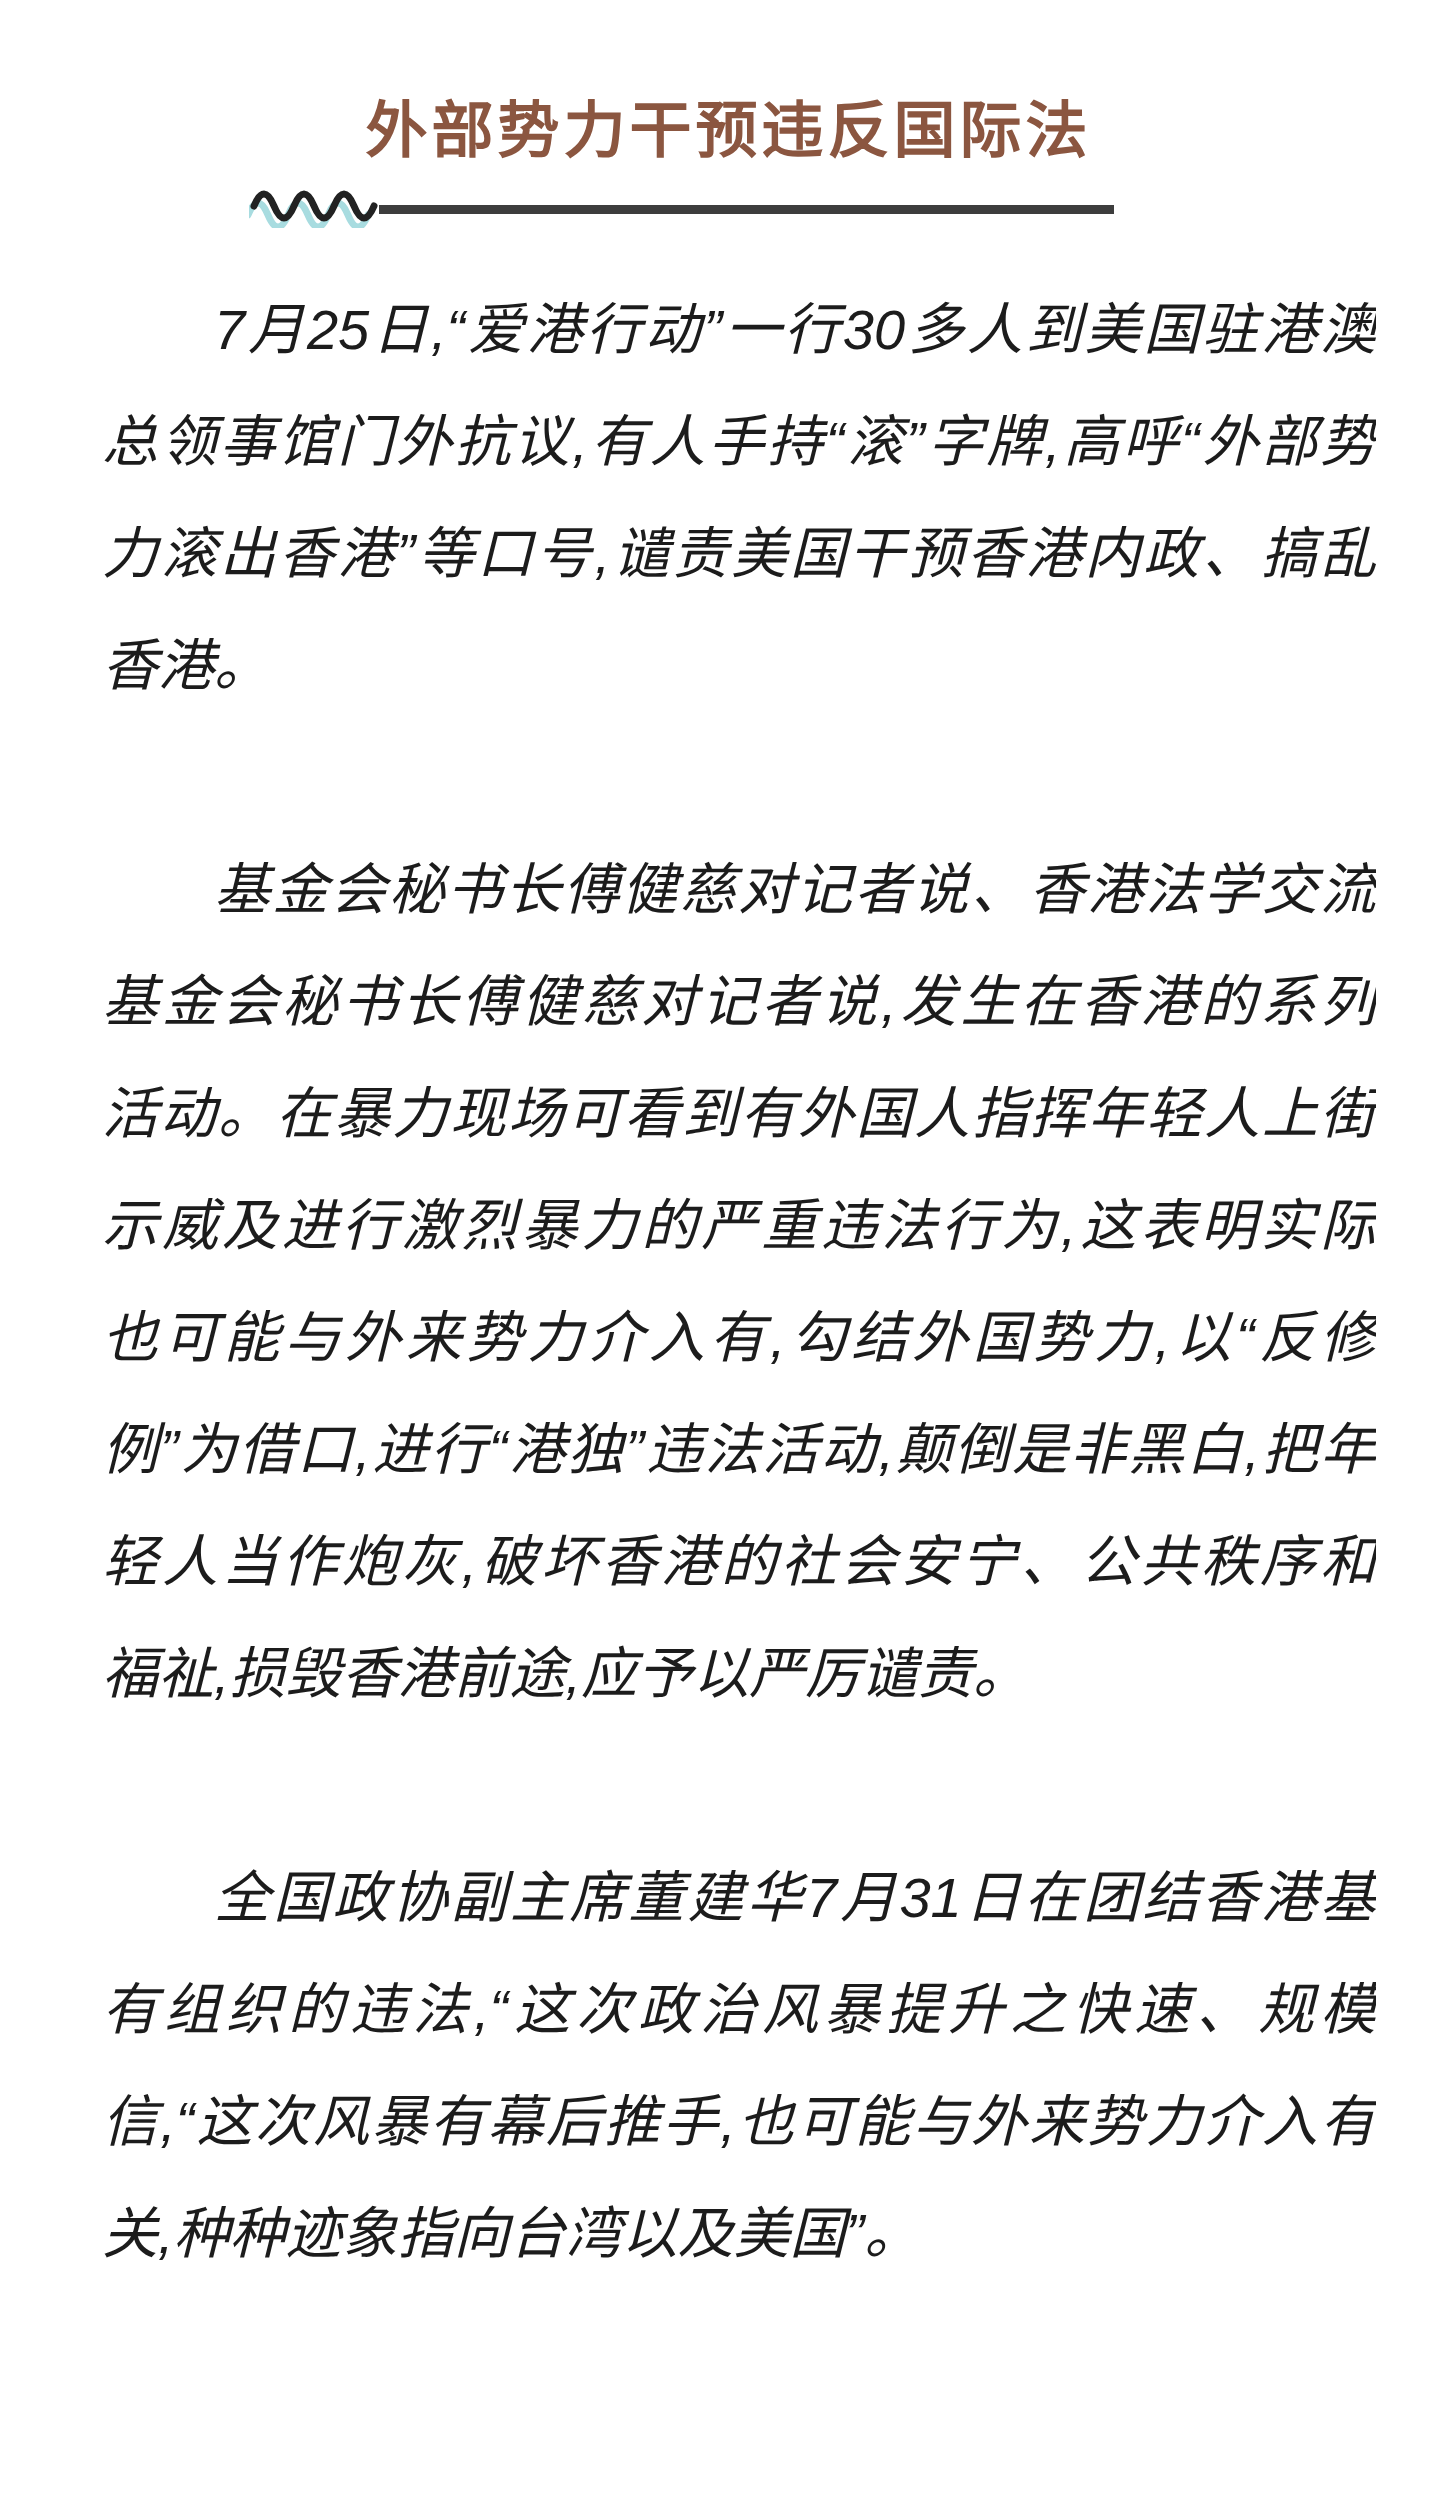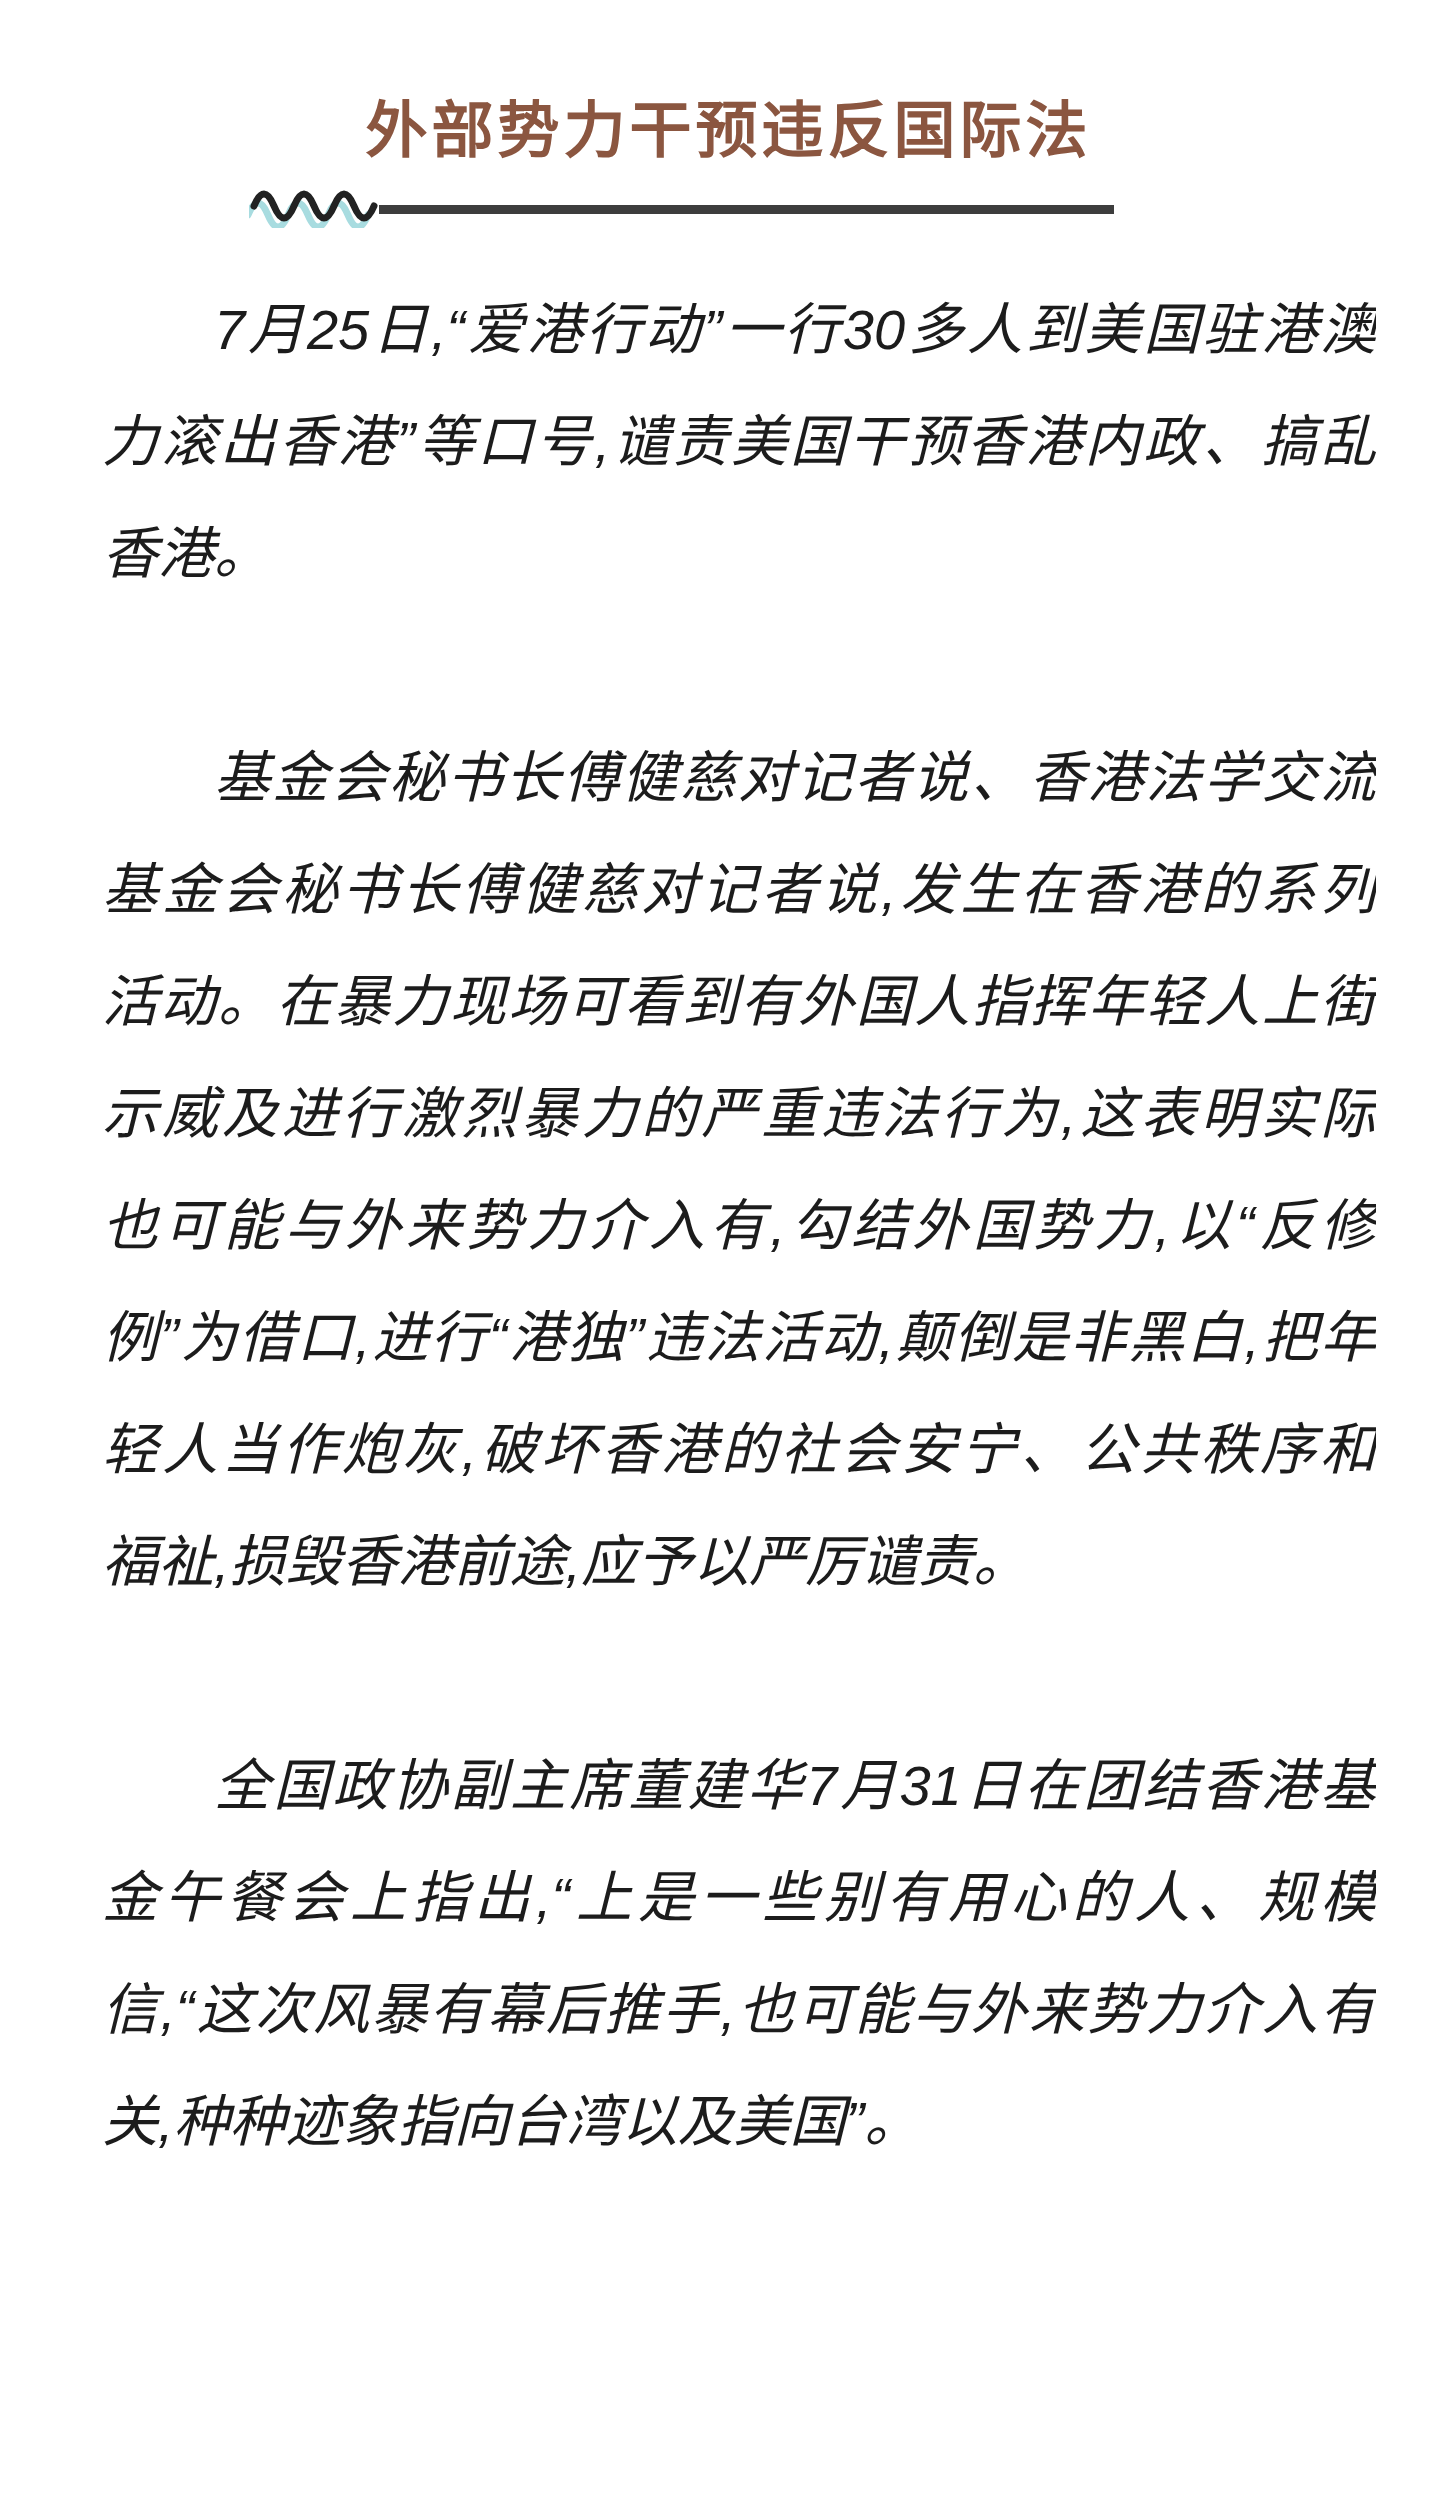--- a/index.html
+++ b/index.html
@@ -71,36 +71,37 @@
         <path d="M5,30 Q15,6 25,30 T45,30 T65,30 T85,30 T105,30 T125,30" fill="none" stroke-width="7" stroke-linecap="round" stroke="#222222"></path>
       </svg>
       <div class="rule"></div>
     </div>
   </div>
 
   <div class="article">
 
     <div class="paragraph">
       <div class="line indent fill">7月25日,“爱港行动”一行30多人到美国驻港澳</div>
+      <div class="line fill">总领事馆门外抗议,有人手持“滚”字牌,高呼“外部势</div>
       <div class="line fill">力滚出香港”等口号,谴责美国干预香港内政、搞乱</div>
       <div class="line end">香港。</div>
     </div>
 
     <div class="paragraph">
       <div class="line indent fill">基金会秘书长傅健慈对记者说、香港法学交流</div>
       <div class="line fill">基金会秘书长傅健慈对记者说,发生在香港的系列</div>
       <div class="line fill">活动。在暴力现场可看到有外国人指挥年轻人上街</div>
       <div class="line fill">示威及进行激烈暴力的严重违法行为,这表明实际</div>
       <div class="line fill">也可能与外来势力介入有,勾结外国势力,以“反修</div>
       <div class="line fill">例”为借口,进行“港独”违法活动,颠倒是非黑白,把年</div>
       <div class="line fill">轻人当作炮灰,破坏香港的社会安宁、公共秩序和</div>
       <div class="line end">福祉,损毁香港前途,应予以严厉谴责。</div>
     </div>
 
     <div class="paragraph">
       <div class="line indent fill">全国政协副主席董建华7月31日在团结香港基</div>
-      <div class="line fill">金午餐会上指出,“上是一些别有用心的人、规模</div>
+      <div class="line fill">有组织的违法,“这次政治风暴提升之快速、规模</div>
       <div class="line fill">信,“这次风暴有幕后推手,也可能与外来势力介入有</div>
       <div class="line end">关,种种迹象指向台湾以及美国”。</div>
     </div>
 
   </div>
 </div>
 
 </body></html>

